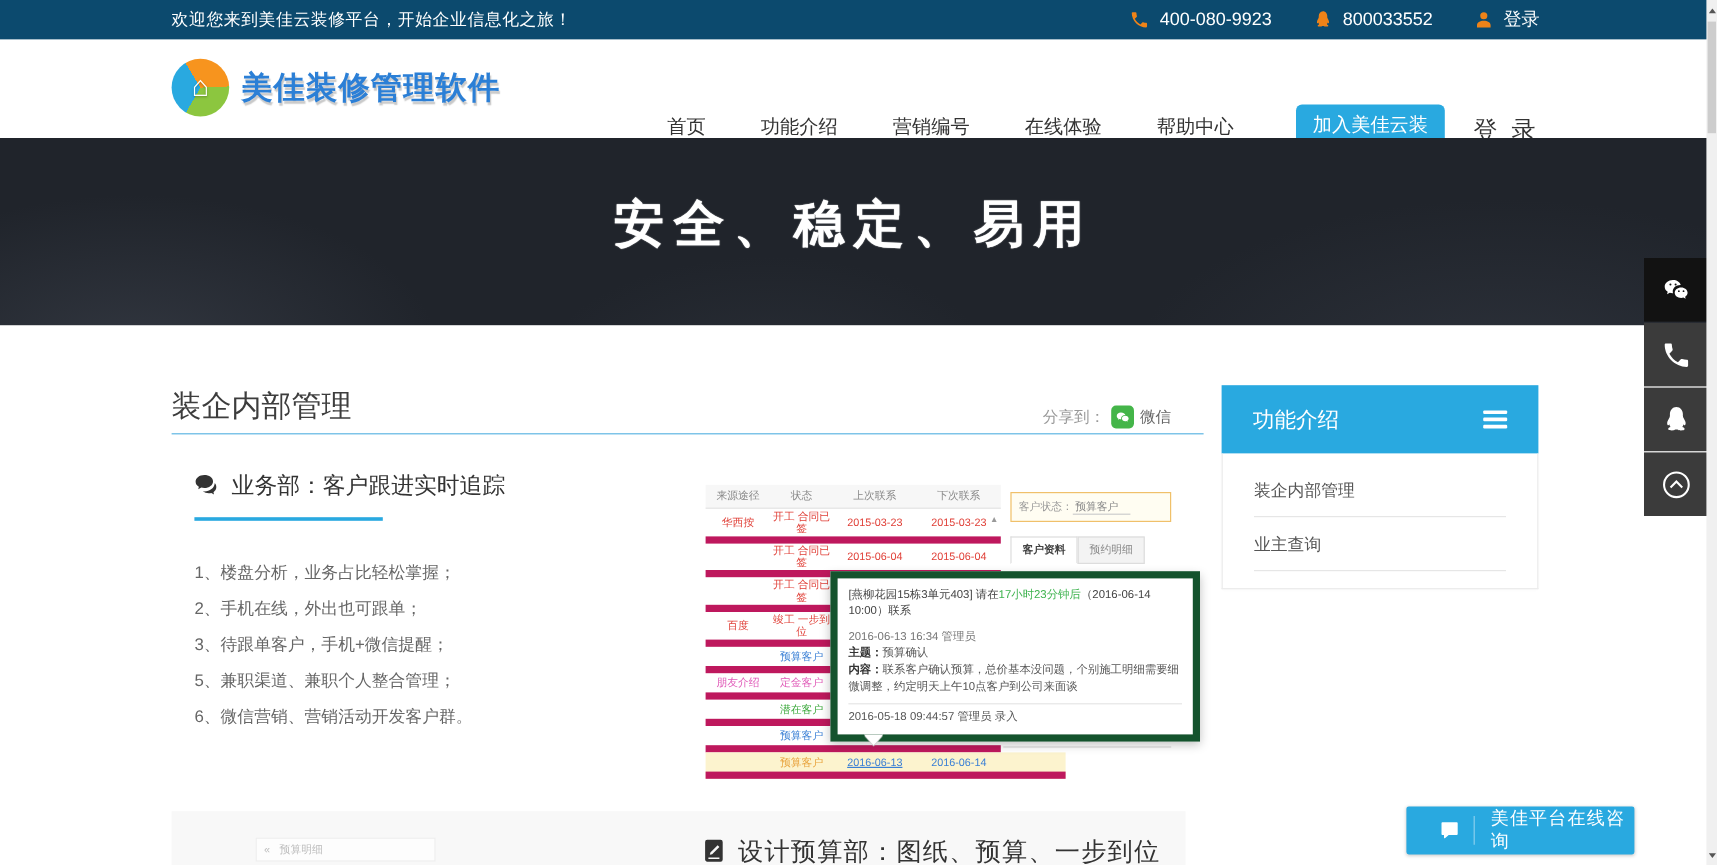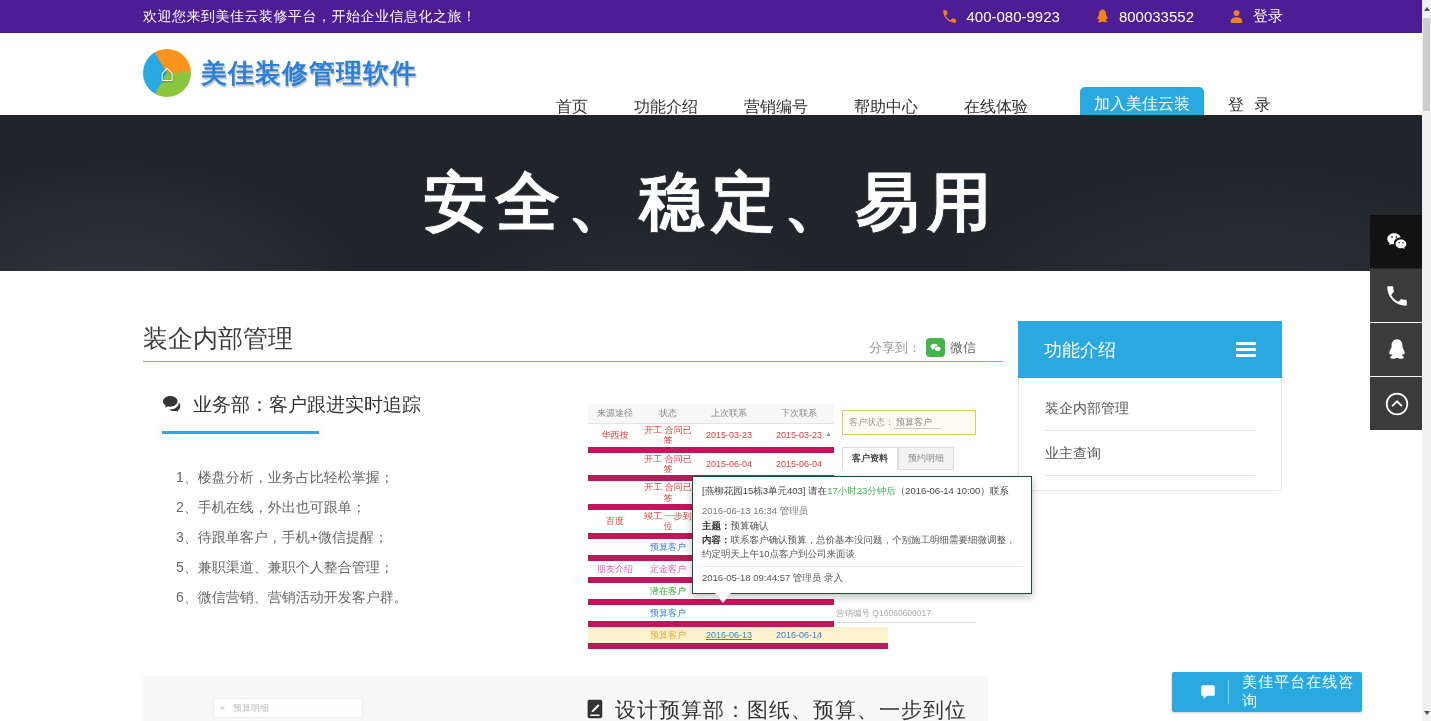--- a/index.html
+++ b/index.html
@@ -1,66 +1,66 @@
 <!DOCTYPE html>
 <html><head>
 <meta charset="utf-8">
 <style>
   * { margin:0; padding:0; box-sizing:border-box; }
   html,body { width:1431px; height:721px; overflow:hidden; }
   body { font-family:"Liberation Sans","DejaVu Sans",sans-serif; background:#fff; position:relative; }
   .page { position:absolute; inset:0; width:1431px; height:721px; }
 
   
-  .topbar { position:absolute; left:0; top:0; width:1423px; height:33px; background:#4c1d95; color:#fff; }
+  .topbar { position:absolute; left:0; top:0; width:1423px; height:33px; background:#0c4a6e; color:#fff; }
   .topbar-welcome { position:absolute; left:143px; top:8px; font-size:14px; letter-spacing:.5px; }
   .topbar-right { position:absolute; right:140px; top:0; height:33px; display:flex; align-items:center; gap:34px; }
   .tb-group { display:flex; align-items:center; gap:8px; font-size:15px; color:#fff; cursor:pointer; }
   .tb-ico { width:17px; height:17px; fill:#ef8318; display:block; }
 
   
   .header { position:absolute; left:0; top:33px; width:1423px; height:82px; background:#fff; }
   .logo { position:absolute; left:143px; top:16px; display:flex; align-items:center; gap:10px; }
   .logo-mark { width:48px; height:48px; border-radius:50%;
     background:conic-gradient(from 210deg,#29a9e0 0 33%,#f7941e 33% 66%,#8cc63f 66% 100%);
     display:flex; align-items:center; justify-content:center; }
   .logo-mark span { color:#fff; font-size:24px; line-height:1; text-shadow:0 1px 2px rgba(0,0,0,.35); }
   .logo-text { font-size:26px; font-weight:bold; color:#2b7fd6; text-shadow:1px 2px 1px rgba(0,0,0,.22); letter-spacing:1px; }
   .main-nav { position:absolute; left:556px; top:33px; height:82px; display:flex; align-items:center; gap:46px; }
   .nav-item { font-size:16px; color:#333; cursor:pointer; position:relative; height:82px; line-height:82px; }
   .nav-item.active::after { content:""; position:absolute; left:-2px; right:-2px; bottom:3px; height:4px; background:#29a9e0; }
   .join-btn { position:absolute; left:1080px; top:54px; width:124px; height:35px; background:#29a9e0; color:#fff;
     font-size:16px; border:none; border-radius:5px; cursor:pointer; display:flex; align-items:center; justify-content:center; }
-  .hdr-login { position:absolute; left:1228px; top:62px; font-size:16px; color:#333; cursor:pointer; letter-spacing:3px; }
+  .hdr-login { position:absolute; left:1228px; top:62px; font-size:20px; color:#333; cursor:pointer; letter-spacing:3px; }
 
   
   .hero { position:absolute; left:0; top:115px; width:1423px; height:156px; background:#20242b; overflow:hidden; }
   .hero::before { content:""; position:absolute; inset:0;
     background:
       radial-gradient(ellipse 420px 220px at 8% 115%, rgba(70,76,88,.45), transparent 60%),
       radial-gradient(ellipse 520px 240px at 88% 125%, rgba(62,68,80,.4), transparent 60%),
       radial-gradient(ellipse 300px 160px at 45% 130%, rgba(58,64,74,.35), transparent 65%); }
   .hero-title { position:absolute; left:0; width:100%; top:44px; text-align:center; color:#fff;
-    font-size:64px; font-weight:bold; letter-spacing:8px; text-shadow:0 0 1px #fff; }
+    font-size:42px; font-weight:bold; letter-spacing:8px; text-shadow:0 0 1px #fff; }
 
   
   .section-title { position:absolute; left:143px; top:322px; font-size:25px; color:#3d3d3d; }
   .section-rule { position:absolute; left:143px; top:361px; width:860px; border-top:1px solid #5fb6e3; }
   .share { position:absolute; left:869px; top:338px; display:flex; align-items:flex-end; gap:5px; }
   .share-label { font-size:13px; color:#999; }
   .wechat-chip { width:19px; height:19px; border-radius:4px; background:#44b549; display:flex; align-items:center; justify-content:center; }
   .wechat-chip svg { width:13px; height:13px; fill:#fff; }
   .share-wechat { font-size:13px; color:#666; cursor:pointer; }
 
   
   .feat-head { position:absolute; left:162px; top:392px; display:flex; align-items:center; gap:9px; }
   .feat-head svg { width:22px; height:20px; fill:#333; }
   .feat-title { font-size:19px; color:#333; }
   .feat-underline { position:absolute; left:162px; top:431px; width:157px; height:3px; background:#29a9e0; }
-  .feat-list { position:absolute; left:162px; top:462px;margin-left:14px; }
+  .feat-list { position:absolute; left:162px; top:462px; }
   .feat-item { font-size:14px; color:#666; height:30px; line-height:30px; }
 
   
   .shot { position:absolute; left:588px; top:404px; width:388px; height:226px; background:#fff; font-size:9px; }
   .shot-table { position:absolute; left:0; top:0; width:246px; }
   .tr { display:flex; align-items:center; min-height:22px; border-bottom:6px solid #be185d; }
   .tr.head { min-height:20px; background:#f7f7f7; color:#888; border-bottom:1px solid #e4e4e4; }
   .td { padding:1px 2px; text-align:center; line-height:1.15; word-break:break-all; }
   .td:nth-child(1){ width:54px; } .td:nth-child(2){ width:52px; } .td:nth-child(3){ width:70px; } .td:nth-child(4){ width:70px; }
   .tr.hl { background:#fcf3ce; width:300px; }
@@ -69,21 +69,21 @@
   .u{ text-decoration:underline; }
   .shot-scroll-arrow{ position:absolute; left:237px; top:26px; font-size:7px; color:#999; }
   .shot-right { position:absolute; left:254px; top:6px; width:134px; }
   .status-box { border:1px solid #f0c härlig; border:1px solid #f0c06a; background:#fffdf2; color:#999; padding:5px 6px; font-size:9px; }
   .status-box b { font-weight:normal; border-bottom:1px solid #ccc; padding:0 10px 1px 2px; color:#888; }
   .panel-tabs { display:flex; margin-top:12px; }
   .ptab { padding:4px 9px; border:1px solid #ddd; background:#f3f3f3; color:#888; }
   .ptab.on { background:#fff; border-bottom-color:#fff; color:#444; font-weight:bold; }
   .panel-line { margin-top:6px; color:#9a9a9a; font-size:8.5px; white-space:nowrap; overflow:hidden; }
   .mkt-no { position:absolute; left:248px; top:204px; width:140px; color:#aaa; font-size:8.5px; border-bottom:1px solid #ddd; padding-bottom:2px; }
-  .tooltip { position:absolute; left:104px; top:72px; width:340px; background:#fff; border:1px solid #14532d;
+  .tooltip { position:absolute; left:104px; top:72px; width:308px; background:#fff; border:6px solid #14532d;
     box-shadow:0 3px 8px rgba(0,0,0,.25); padding:7px 9px; font-size:9.5px; color:#555; line-height:1.5; z-index:5; }
   .tt-title { color:#444; }
   .tt-green { color:#3eb34f; }
   .tt-log { margin-top:6px; color:#777; }
   .tt-lab { color:#333; font-weight:bold; }
   .tt-div { border-top:1px solid #e5e5e5; margin:5px 0 4px; }
   .tt-ptr { position:absolute; left:22px; bottom:-9px; width:0; height:0;
     border-left:8px solid transparent; border-right:8px solid transparent; border-top:9px solid #fff;
     filter:drop-shadow(0 1px 0 #cfcfcf); }
 
@@ -159,22 +159,22 @@
     <div class="logo">
       <div class="logo-mark">
           <span>⌂</span>
         </div>
       <div class="logo-text">美佳装修管理软件</div>
     </div>
     <div class="main-nav">
         <div class="nav-item">首页</div>
         <div class="nav-item active">功能介绍</div>
         <div class="nav-item">营销编号</div>
+        <div class="nav-item">在线体验</div>
         <div class="nav-item">帮助中心</div>
-        <div class="nav-item">在线体验</div>
       </div>
     <button class="join-btn">加入美佳云装</button>
     <div class="hdr-login">登 录</div>
   </div>
 
   <div class="hero">
     <div class="hero-title">安全、稳定、易用</div>
   </div>
 
   <div class="section-title">装企内部管理</div>

